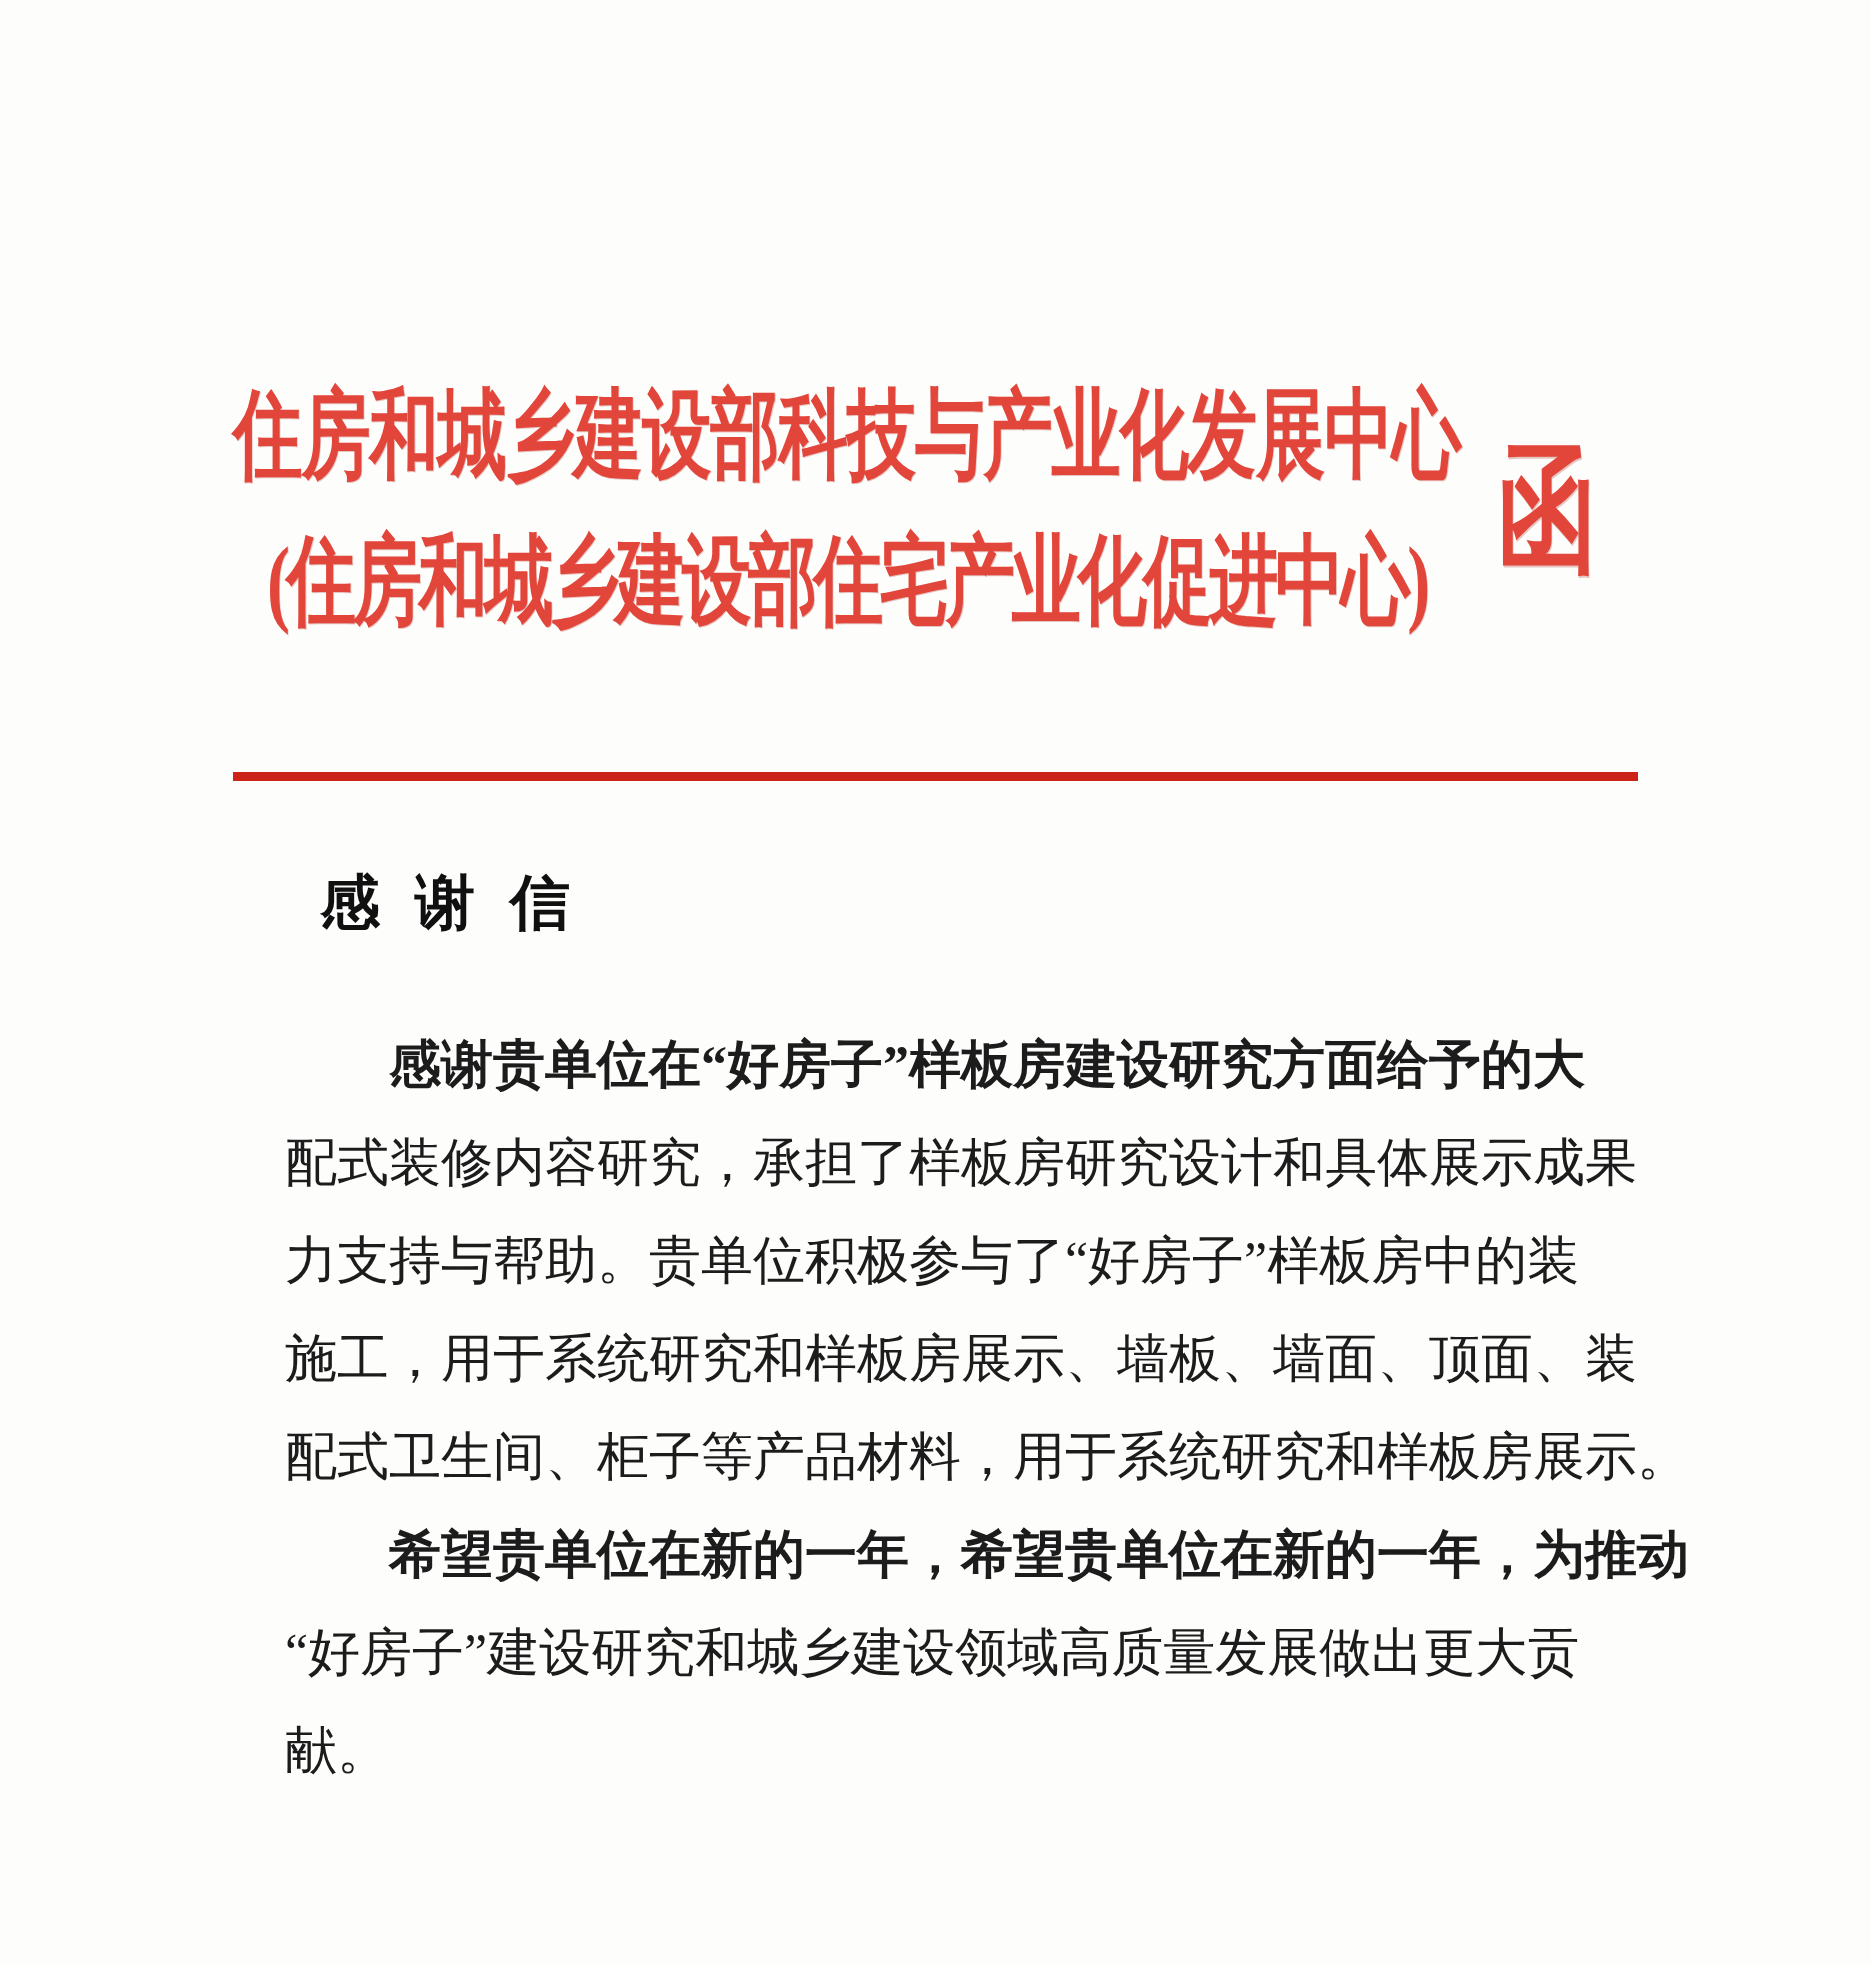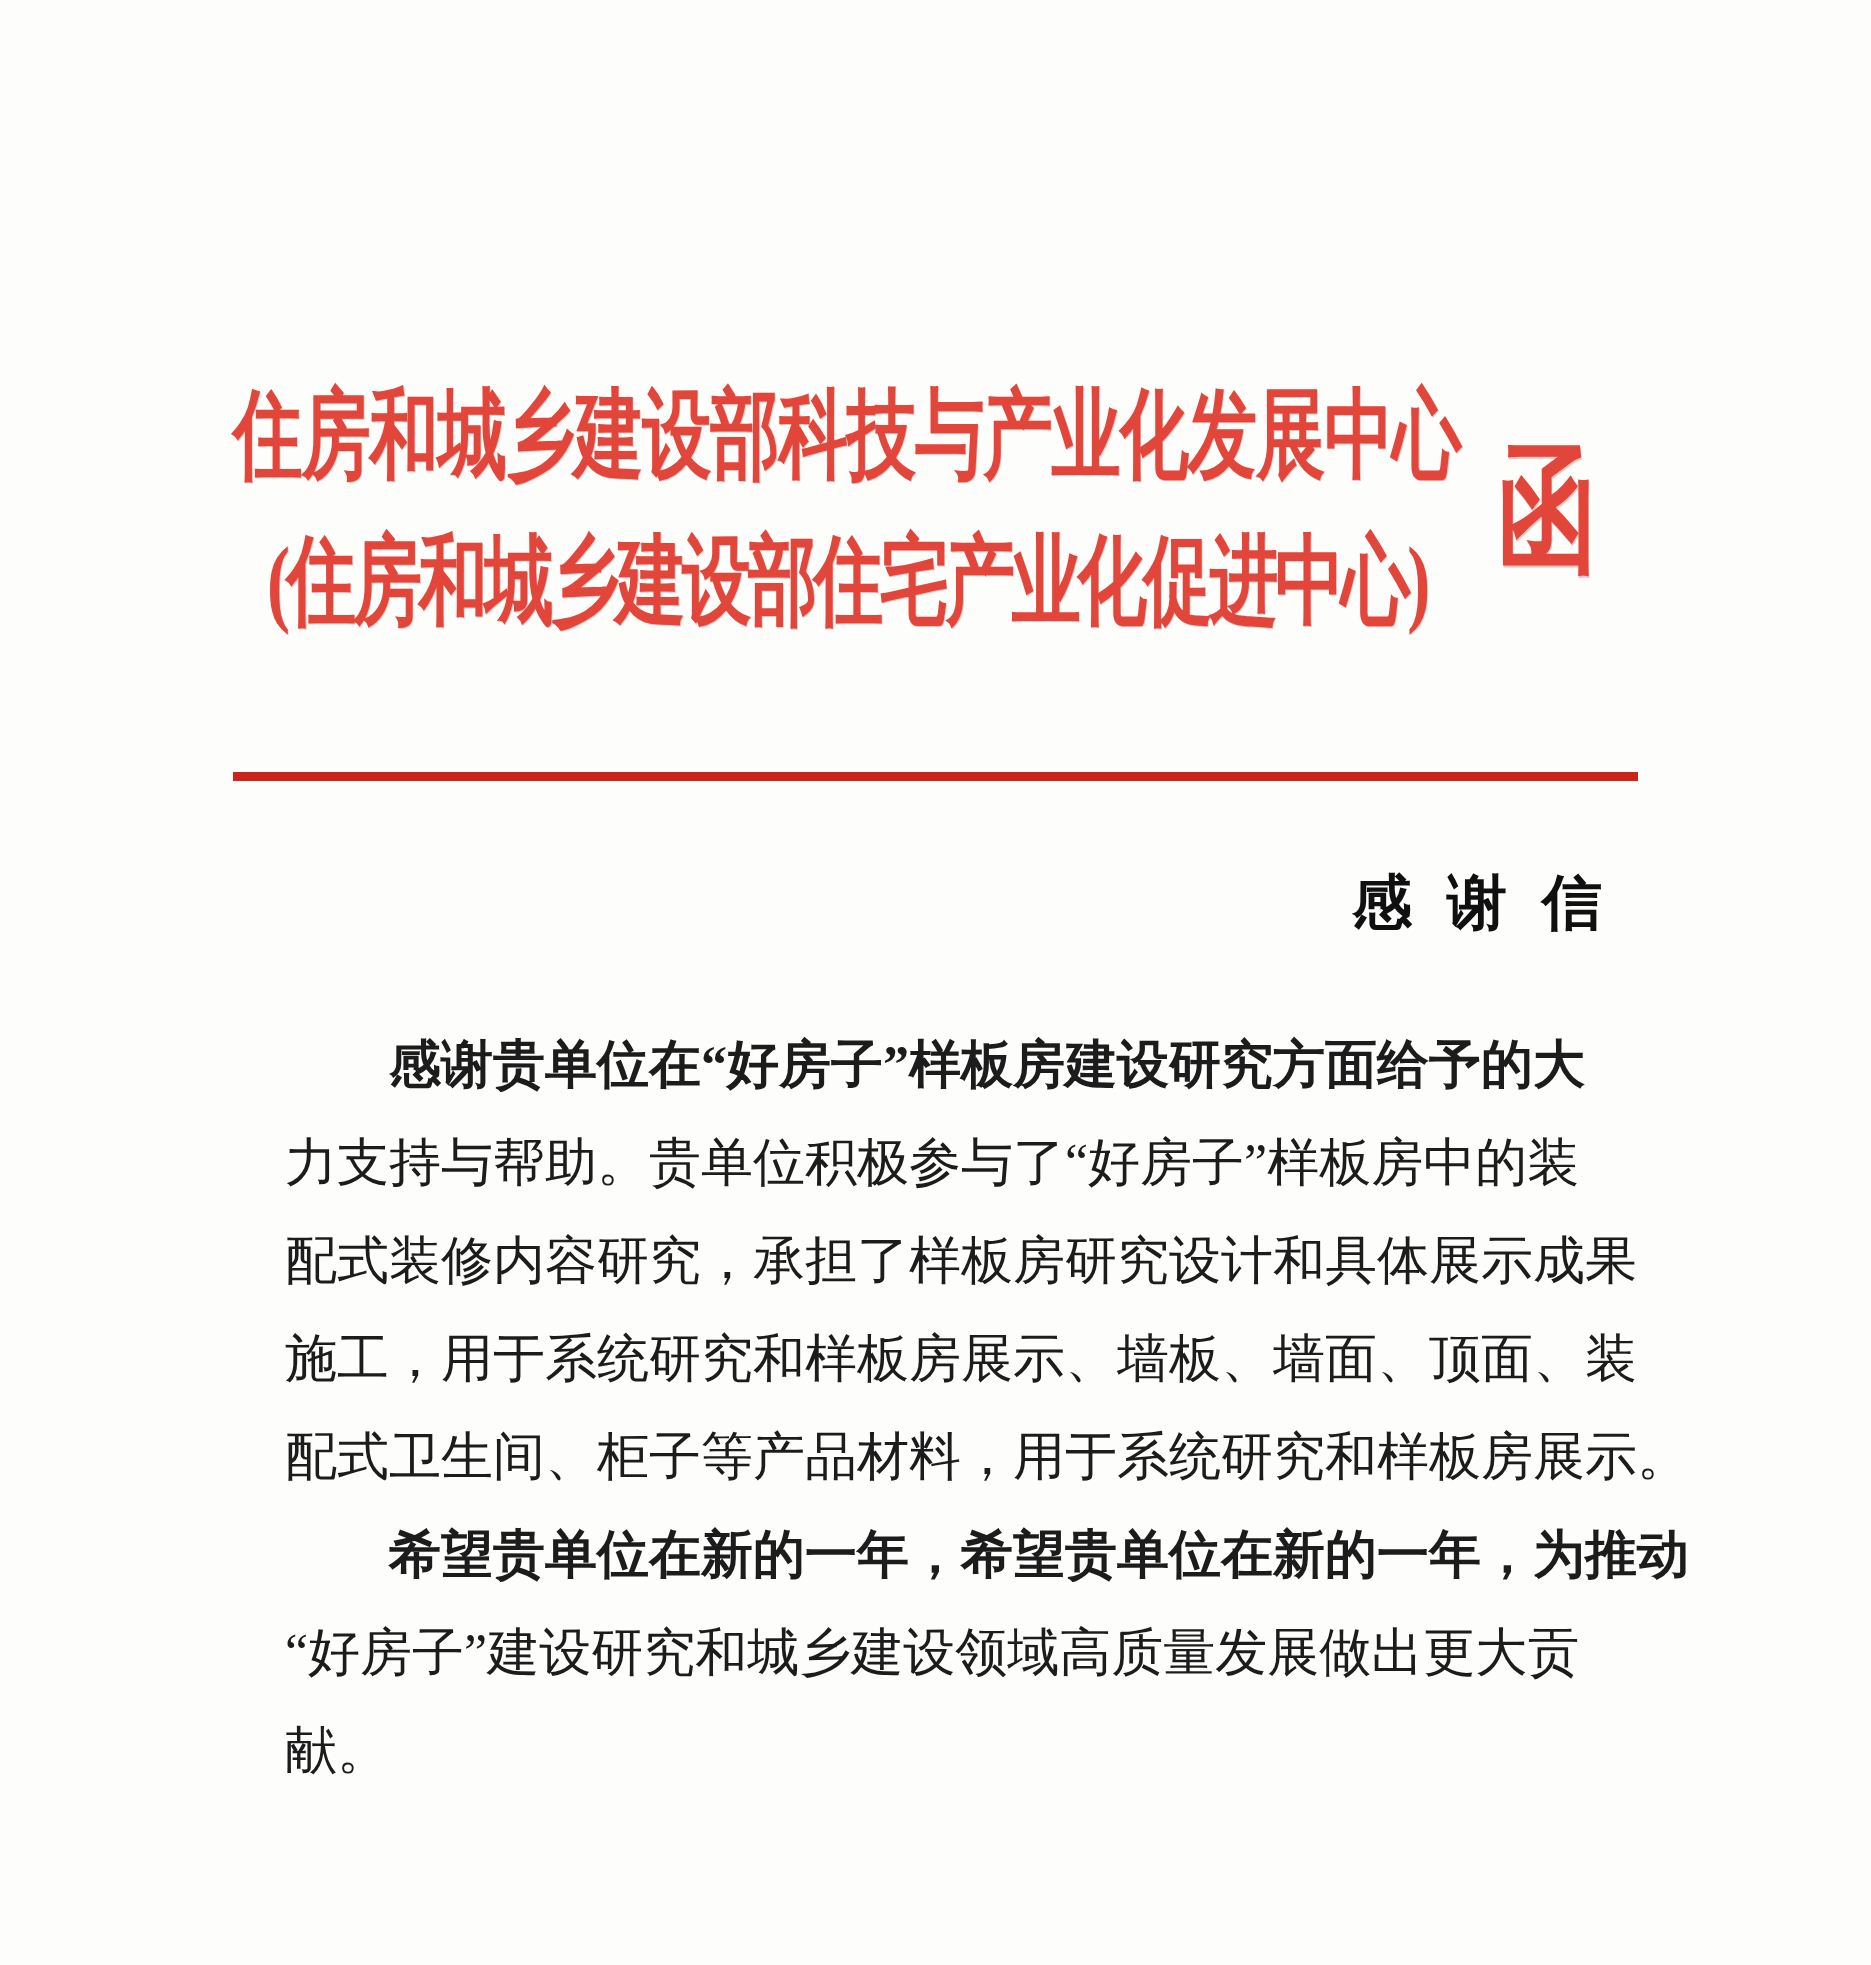--- a/index.html
+++ b/index.html
@@ -49,21 +49,21 @@
     width: 1405px;
     height: 8.6px;
     background: #cb2419;
   }
   
   .letter-title {
     position: absolute;
     left: 285px;
     top: 869px;
     width: 1352px;
-    text-align: right;
+    text-align: left;
     font-size: 60px;
     font-weight: 700;
     color: #101010;
     letter-spacing: 35px;
     text-indent: 35px;
     line-height: 1.15;
     white-space: nowrap;
   }
   
   .body-block {
@@ -88,22 +88,22 @@
 
   <div class="hdr-line hdr1">住房和城乡建设部科技与产业化发展中心</div>
   <div class="hdr-line hdr2">(住房和城乡建设部住宅产业化促进中心)</div>
   <div class="doc-type">函</div>
   <div class="red-rule"></div>
 
   <div class="letter-title">感谢信</div>
 
   <div class="body-block">
     <div class="body-line indent">感谢贵单位在“好房子”样板房建设研究方面给予的大</div>
+    <div class="body-line">配式装修内容研究，承担了样板房研究设计和具体展示成果</div>
     <div class="body-line">力支持与帮助。贵单位积极参与了“好房子”样板房中的装</div>
-    <div class="body-line">配式装修内容研究，承担了样板房研究设计和具体展示成果</div>
     <div class="body-line">施工，用于系统研究和样板房展示、墙板、墙面、顶面、装</div>
     <div class="body-line">配式卫生间、柜子等产品材料，用于系统研究和样板房展示。</div>
     <div class="body-line indent">希望贵单位在新的一年，希望贵单位在新的一年，为推动</div>
     <div class="body-line">“好房子”建设研究和城乡建设领域高质量发展做出更大贡</div>
     <div class="body-line">献。</div>
 
   </div>
 
 </div>
 

